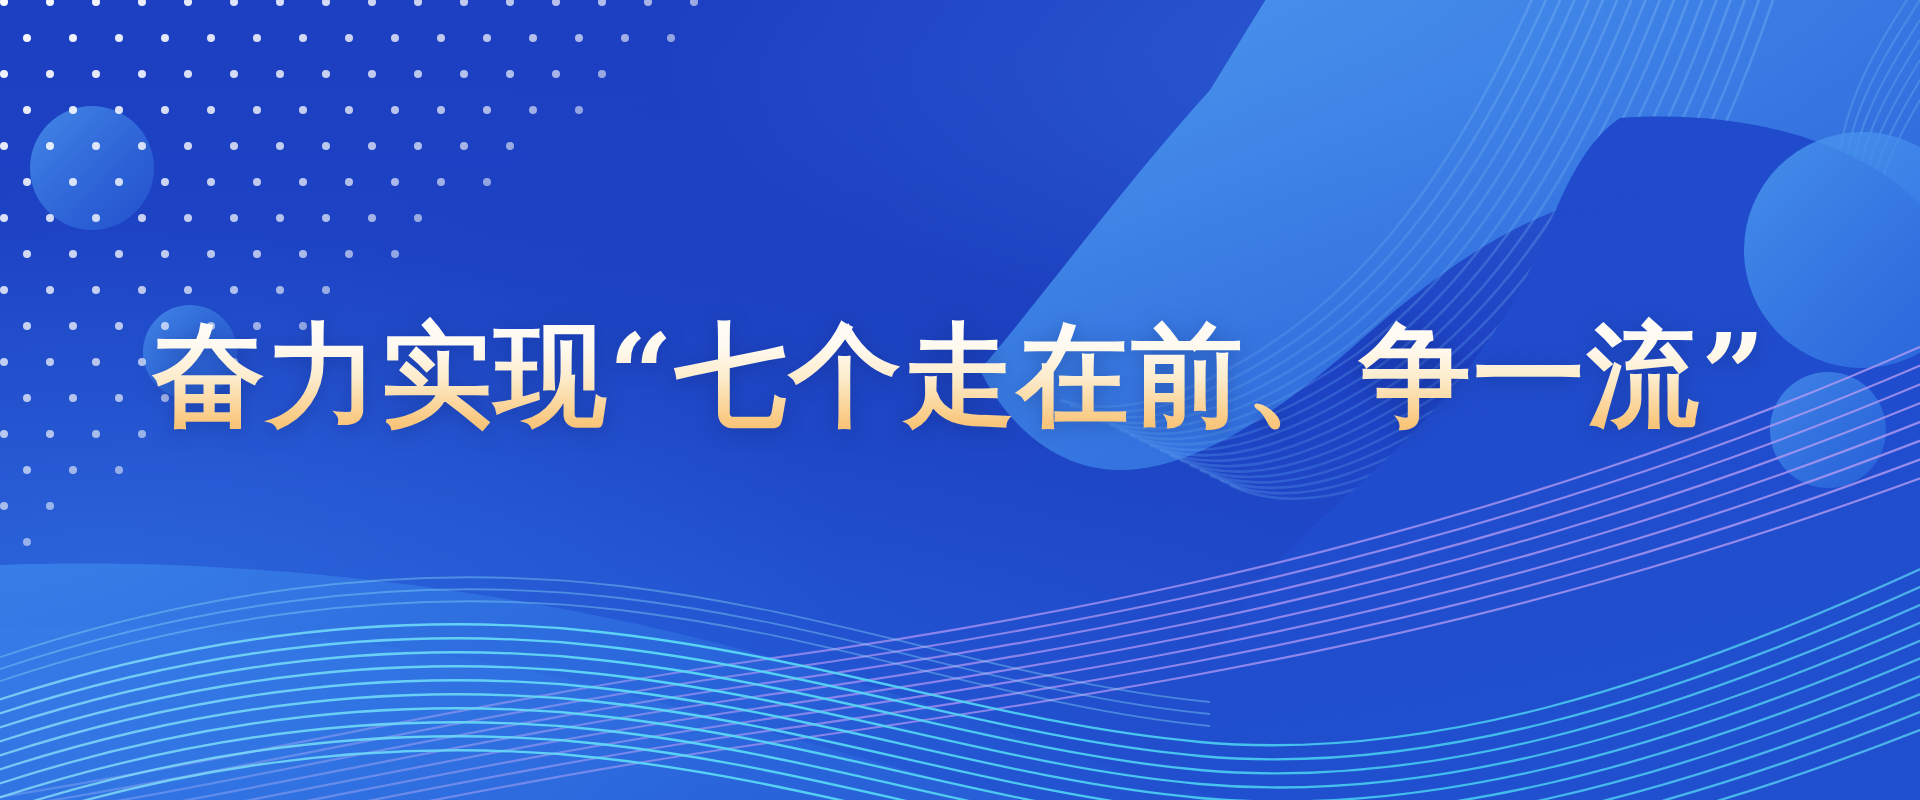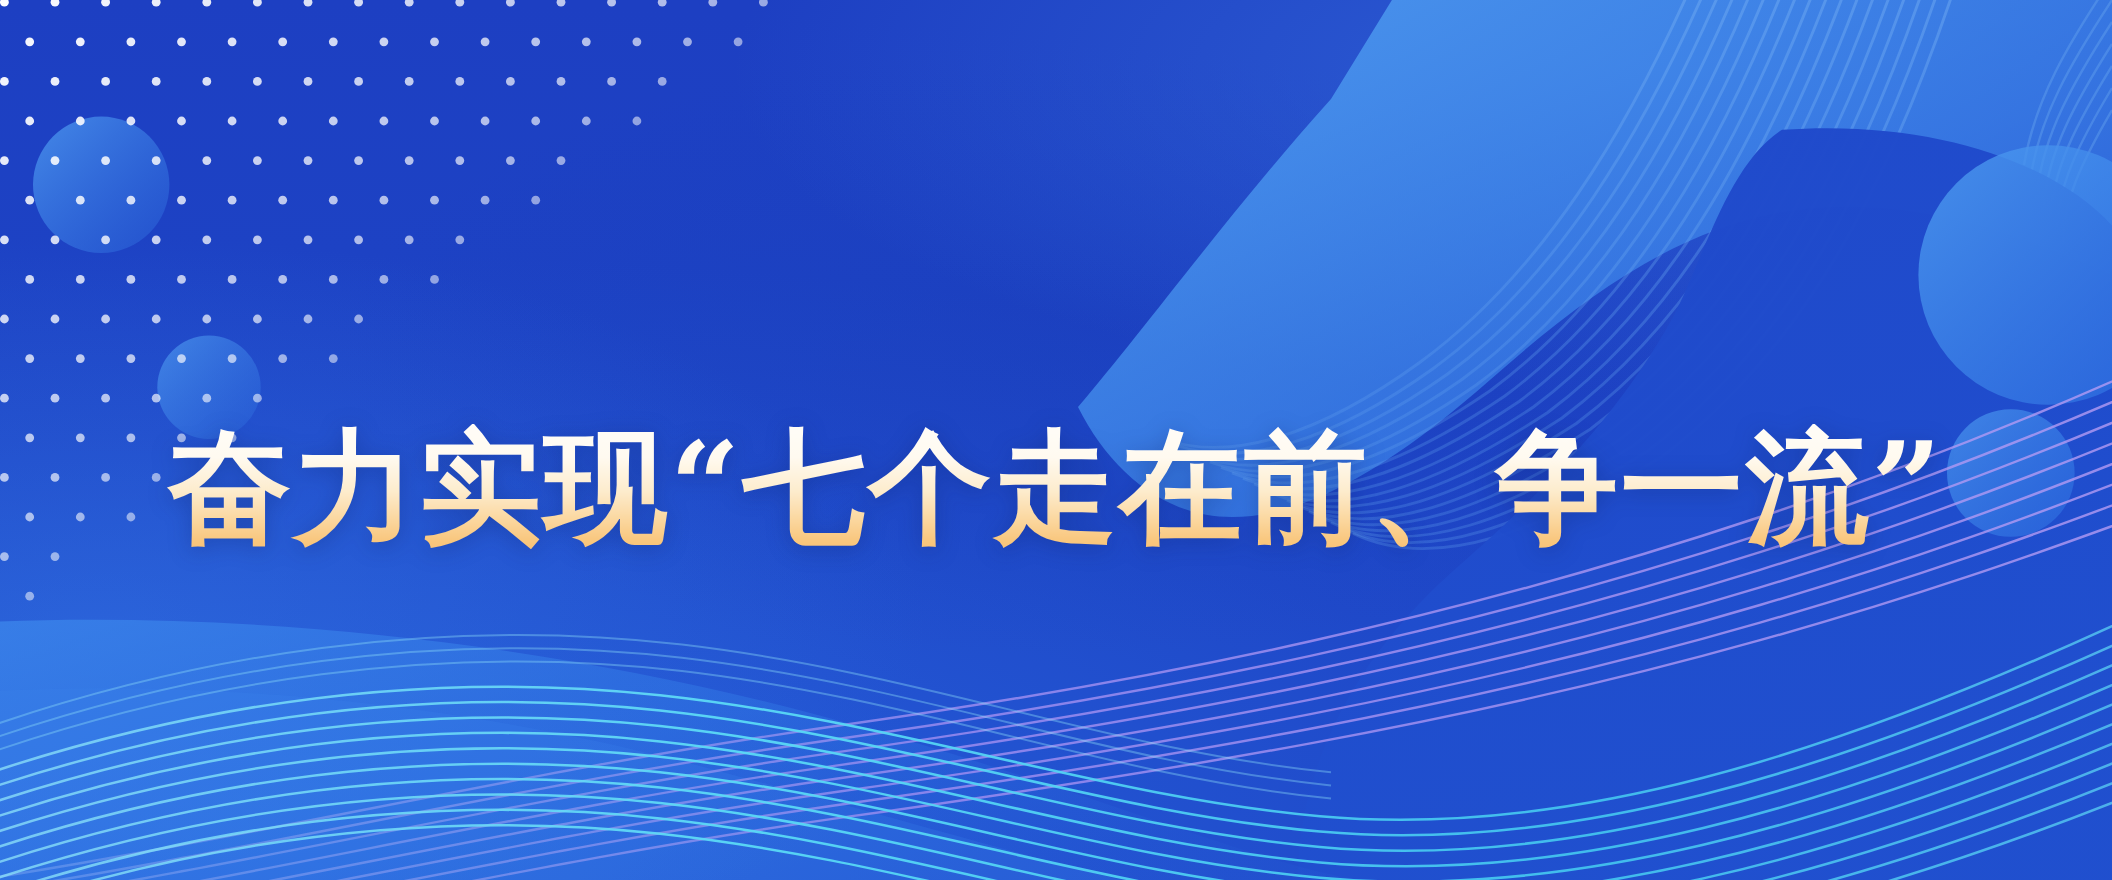--- a/index.html
+++ b/index.html
@@ -32,21 +32,21 @@
   
   .layer{position:absolute; inset:0; width:1920px; height:800px; display:block;}
 
   
   .headline-wrap{
     position:absolute;
     left:0; right:0;
     top:310px;
     height:130px;
     display:flex;
-    align-items:flex-start;
+    align-items:center;
     justify-content:center;
     pointer-events:none;
   }
   .headline{
     font-family:"DejaVu Serif","Liberation Serif",serif;
     font-weight:700;
     font-size:112px;
     line-height:1.05;
     letter-spacing:2px;
     white-space:nowrap;

